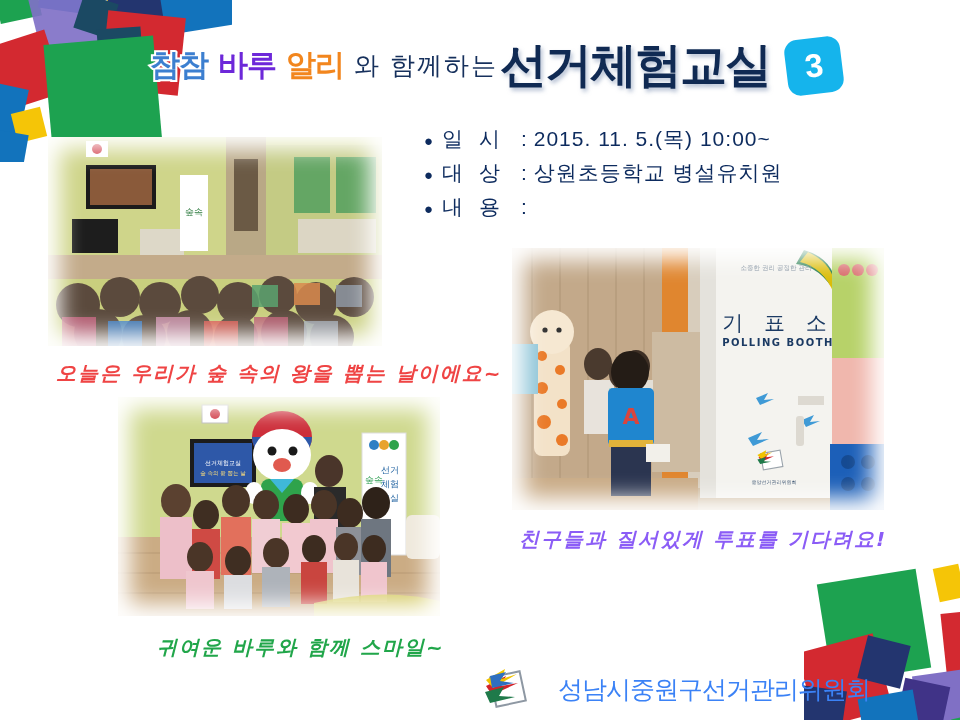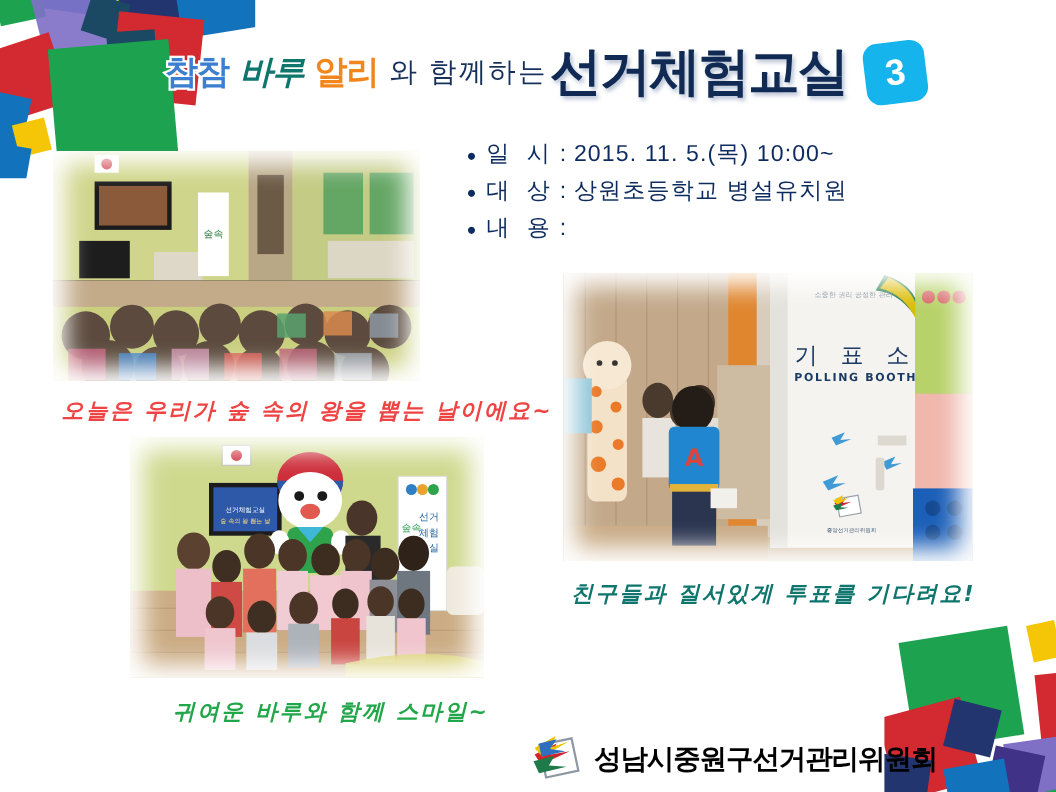--- a/index.html
+++ b/index.html
@@ -38,21 +38,21 @@
   }
   .mascot-name {
     font-size: 30px;
     font-weight: bold;
     letter-spacing: -1px;
     -webkit-text-stroke: 4px #ffffff;
     paint-order: stroke fill;
     margin-right: 10px;
   }
   .mascot-cham { color: #3C7FD0; }
-  .mascot-baru { color: #0f766e; font-style: italic; }
+  .mascot-baru { color: #6d28d9; }
   .mascot-alli { color: #F2861E; }
   .title-with {
     font-size: 25px;
     color: #16305C;
     letter-spacing: 2px;
     margin-right: 2px;
   }
   .title-main {
     font-size: 47px;
     font-weight: bold;
@@ -90,21 +90,21 @@
     letter-spacing: 1px;
     white-space: nowrap;
   }
   .info-bullet {
     font-size: 15px;
     margin-right: 8px;
     color: #0D2B5E;
   }
   .info-label {
     letter-spacing: 5px;
-    margin-right: 4px;
+    margin-right: 16px;
   }
   .info-colon { margin-right: 6px; }
 
   
   .photo {
     position: absolute;
     background-size: cover;
     background-position: center;
     overflow: hidden;
   }
@@ -121,37 +121,37 @@
   .caption {
     position: absolute;
     font-family: "DejaVu Sans", sans-serif;
     font-size: 20px;
     font-style: italic;
     font-weight: bold;
     letter-spacing: 2px;
     white-space: nowrap;
   }
   .caption-1 { left: 56px;  top: 360px; color: #ef4444; }
-  .caption-2 { left: 519px; top: 526px; color: #0f766e; text-align: right; }
+  .caption-2 { left: 519px; top: 526px; color: #8b5cf6; text-align: right; }
   .caption-3 { left: 157px; top: 634px; color: #21A64A; }
 
   
   .footer {
     position: absolute;
     left: 484px;
     top: 668px;
     display: flex;
     align-items: center;
   }
   .footer-name {
     font-size: 25px;
-    font-weight: bold;
-    color: #000000;
+    font-weight: normal;
+    color: #3b82f6;
     letter-spacing: -1px;
-    margin-left: 10px;
+    margin-left: 28px;
   }
 </style>
 </head>
 <body>
 
 <div id="slide">
 
   <svg class="mosaic mosaic-tl" viewBox="0 0 250 190">
     <g opacity="0.97">
       <rect x="14" y="6" width="42" height="42" fill="#16A04B" transform="rotate(-12 35 27)"></rect>

